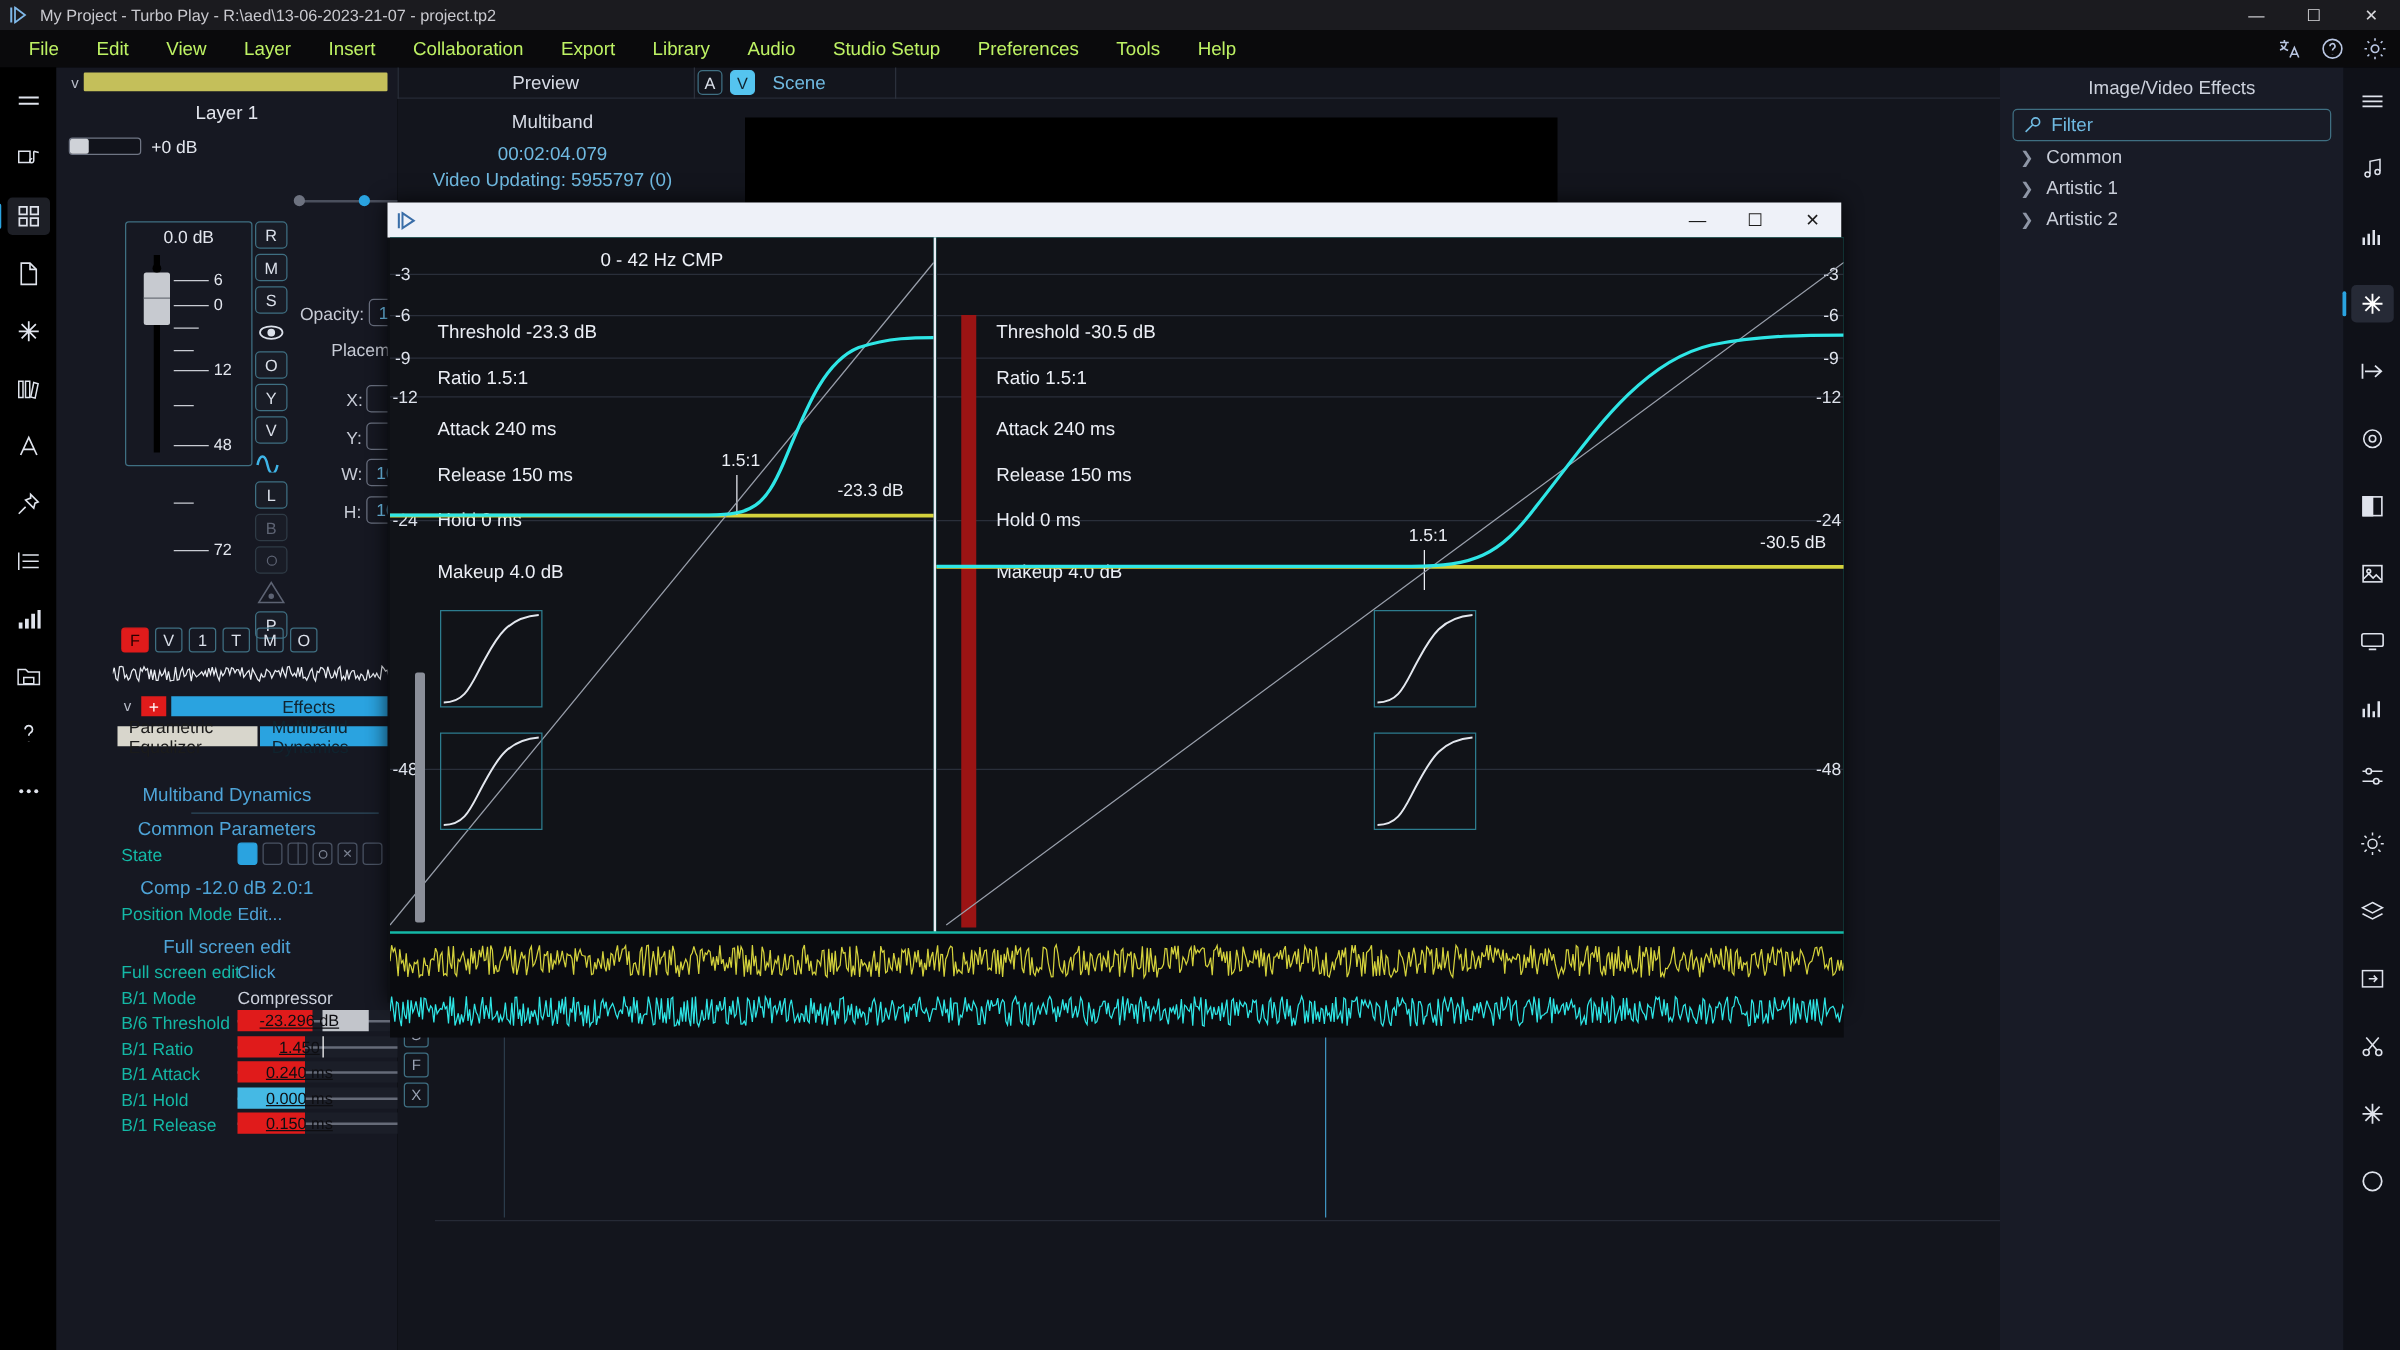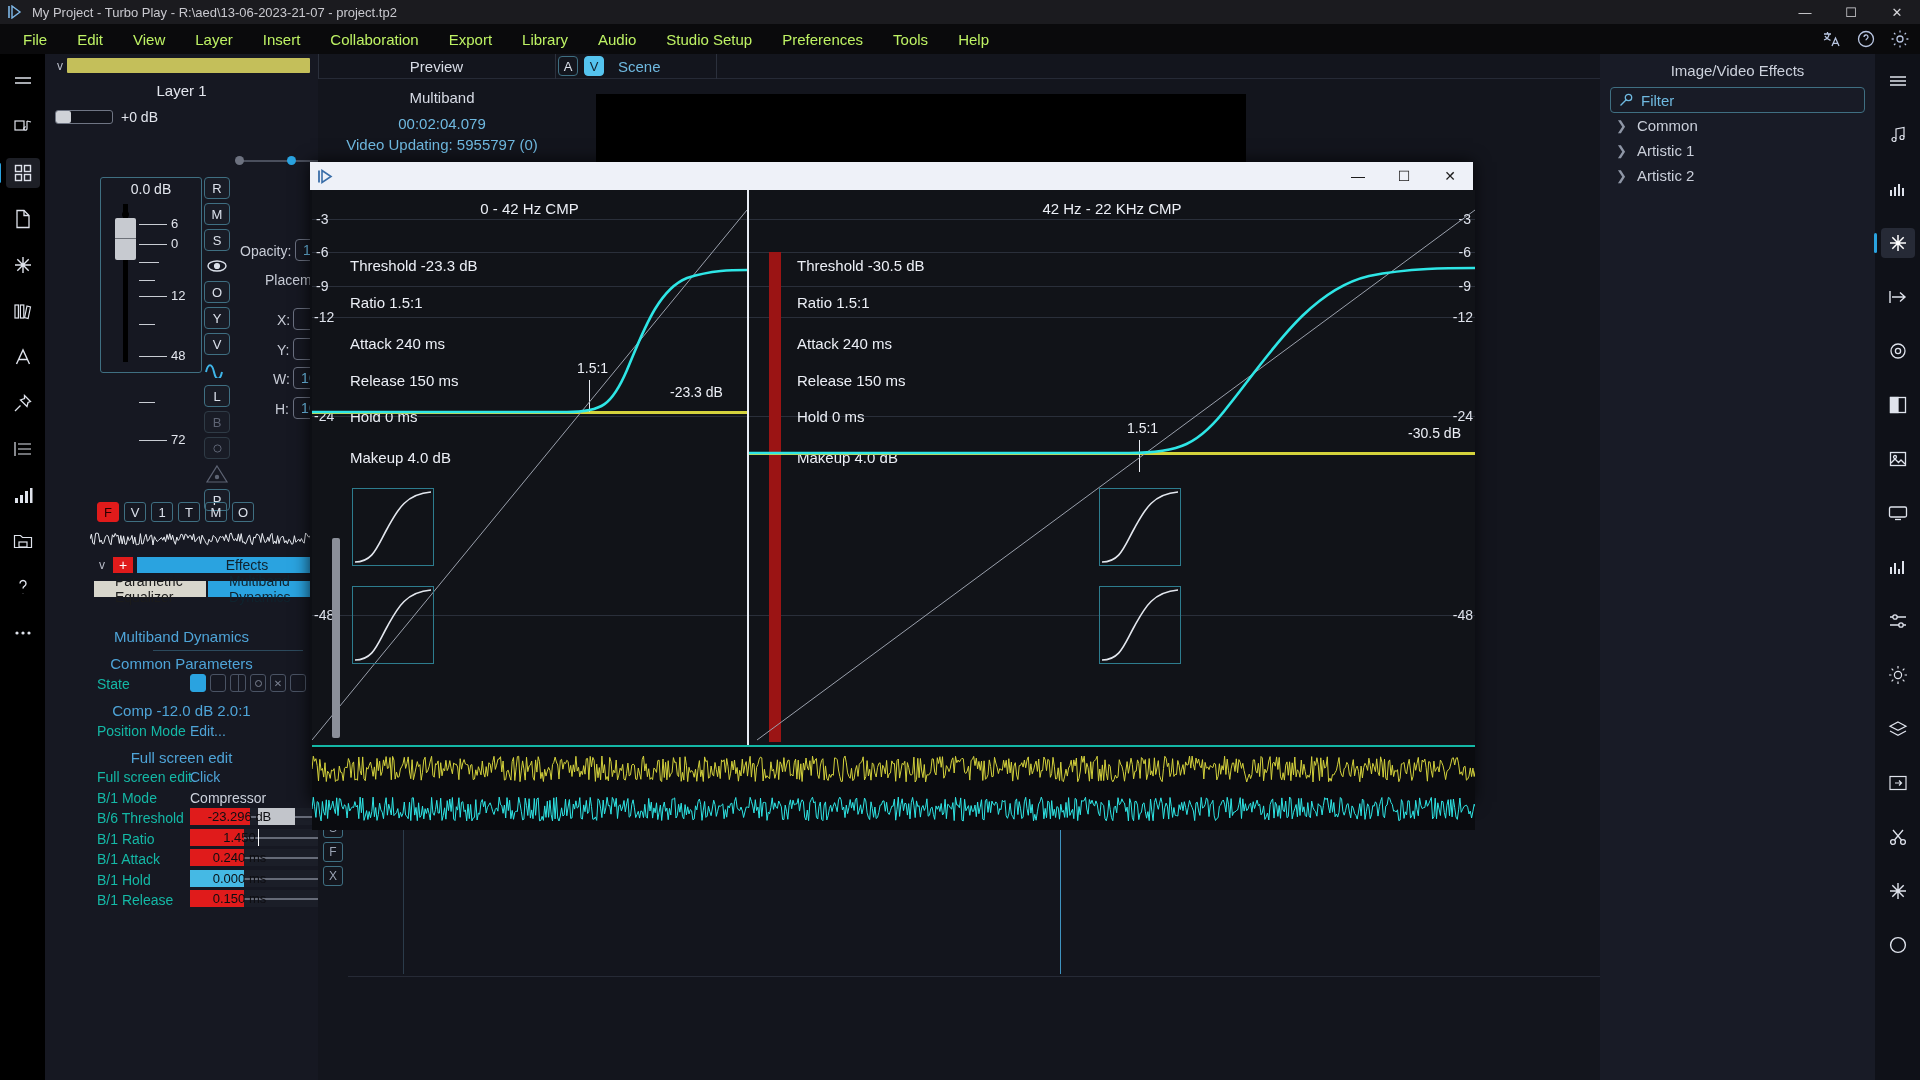--- a/index.html
+++ b/index.html
@@ -76,21 +76,21 @@
   .fv.on{background:#e01b1b;border-color:#e01b1b;color:#2a0000;}
 
   .wavestrip{position:absolute;left:45px;top:470px;width:273px;height:30px;overflow:hidden;}
 
   .fx-head{position:absolute;left:50px;top:503px;width:262px;height:16px;display:flex;align-items:center;gap:4px;}
   .fx-plus{width:20px;height:16px;background:#e01b1b;color:#fff;font-size:14px;line-height:14px;
     display:flex;align-items:center;justify-content:center;}
   .fx-bar{flex:1;height:16px;background:#2aa3e0;color:#10232e;font-size:14px;display:flex;
     align-items:center;justify-content:center;}
   .fx-tabs{position:absolute;left:49px;top:527px;display:flex;gap:2px;}
-  .fx-tab{height:16px;padding:0 21px;font-size:14px;display:flex;align-items:center;}
+  .fx-tab{height:16px;padding:0 9px;font-size:14px;display:flex;align-items:center;}
   .fx-tab.inactive{background:#d8d6cc;color:#1b1b1b;}
   .fx-tab.active{background:#2aa3e0;color:#10232e;}
 
   .sec-title{position:absolute;width:273px;text-align:center;font-size:15px;color:#4ea4d8;}
   .sec-rule{position:absolute;height:1px;background:#2c4a5d;}
   .prow-lbl{position:absolute;left:52px;font-size:14px;color:#14b8a6;}
   .prow-val{position:absolute;left:145px;font-size:14px;color:#4ea4d8;}
   .prow-val.plain{color:#ccd1dc;}
 
   .state-row{position:absolute;left:145px;top:620px;display:flex;gap:4px;}
@@ -100,21 +100,21 @@
   .state-b .half{width:1px;height:18px;background:#4a5364;}
   .state-b .ring{width:7px;height:7px;border:1px solid #7b8292;border-radius:50%;}
 
   .slrow{position:absolute;left:145px;width:135px;height:17px;background:#1b1e28;}
   .slrow .fill{position:absolute;left:0;top:0;height:17px;}
   .slrow .fill.red{background:#e01b1b;}
   .slrow .fill.cy{background:#45b9e4;}
   .slrow .knob{position:absolute;top:0;height:17px;background:#c2c5cb;}
   .slrow .txt{position:absolute;left:0;top:0;width:100%;height:17px;display:flex;align-items:center;
     justify-content:center;font-size:13px;color:#0e0e12;}
-  .slrow .txt.left{justify-content:center;width:99px;}
+  .slrow .txt.left{justify-content:center;width:99px;text-decoration:underline;}
   .slrow .line{position:absolute;top:0;width:1px;height:17px;background:#ffffff;}
   .slrow .base{position:absolute;left:0;top:8px;width:135px;height:2px;background:#666b78;}
 
   .lscroll{position:absolute;left:285px;top:592px;width:7px;height:60px;background:#2aa3e0;border-radius:3px;}
 
   
   .center{position:absolute;left:318px;top:54px;width:1282px;height:1026px;background:#13151d;}
   .ctr-head{position:absolute;left:0;top:0;width:1282px;height:25px;border-bottom:1px solid #262a36;}
   .ctr-head .h-prev{position:absolute;left:0;top:0;width:237px;height:25px;display:flex;
     align-items:center;justify-content:center;font-size:15px;color:#d7dbe5;}
@@ -740,21 +740,20 @@
               <path d="M2 73 C20 73 24 58 34 40 C44 22 52 5 78 3" stroke="#e3e7ee" stroke-width="1.6" fill="none"></path>
             </svg>
         </div>
 
         <div class="scrollv"></div>
       </div>
 
       <div class="g-sep"></div>
 
       <div class="graph g-right">
-        <div class="g-title" style="top:10px;">42 Hz - 22 KHz CMP</div>
         <div class="gridline" style="top:29px;"></div>
         <div class="gridline" style="top:62px;"></div>
         <div class="gridline" style="top:96px;"></div>
         <div class="gridline" style="top:127px;"></div>
         <div class="gridline" style="top:226px;"></div>
         <div class="gridline" style="top:425px;"></div>
 
         <span class="ylbl" style="right:4px;top:21px;">-3</span>
         <span class="ylbl" style="right:4px;top:54px;">-6</span>
         <span class="ylbl" style="right:4px;top:88px;">-9</span>

